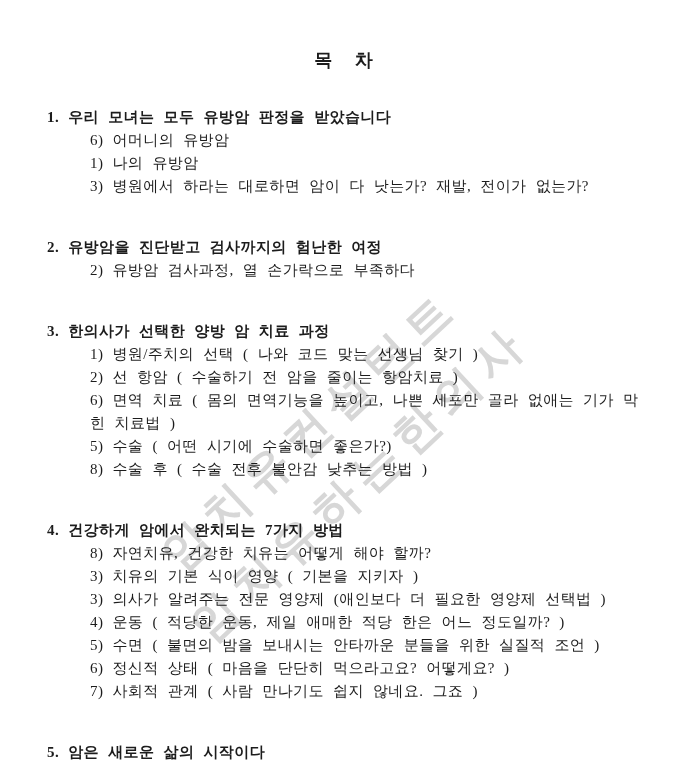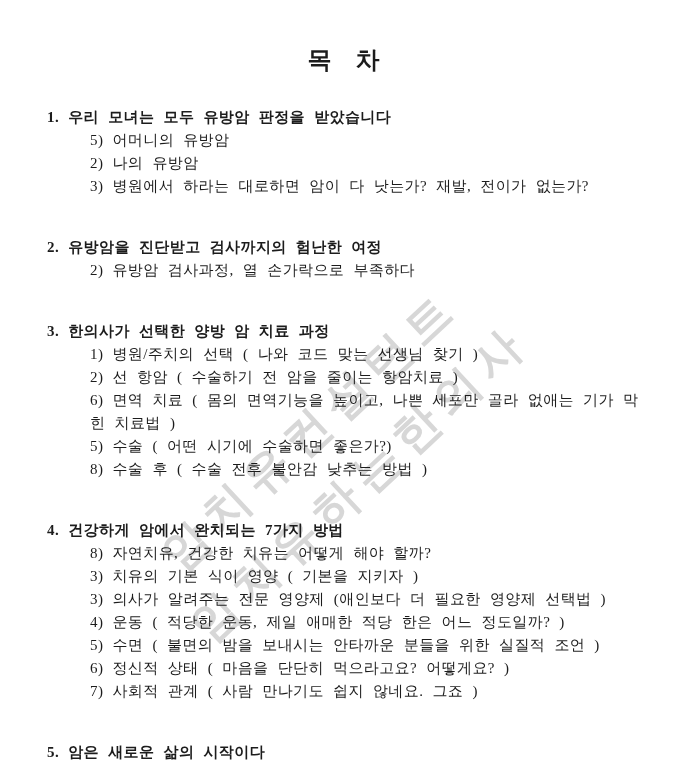--- a/index.html
+++ b/index.html
@@ -36,21 +36,21 @@
     pointer-events: none;
   }
   .content {
     position: relative;
     z-index: 1;
     padding: 48px 40px 0 47px;
   }
   .title {
     margin: 0 0 34px 0;
     text-align: center;
-    font-size: 24px;
+    font-size: 18px;
     font-weight: bold;
     letter-spacing: 9px;
     line-height: 24px;
   }
   .toc-section { margin: 0; }
   .toc-section + .toc-section { margin-top: 38px; }
   .heading {
     margin: 0;
     font-size: 15px;
     font-weight: bold;
@@ -81,22 +81,22 @@
     <div class="wm-line">암치유컨설턴트</div>
     <div class="wm-line">암치유하는한의사</div>
   </div>
 
   <div class="content">
     <h1 class="title">목  차</h1>
     <div id="sections">
   <section class="toc-section">
     <h2 class="heading">1. 우리 모녀는 모두 유방암 판정을 받았습니다</h2>
     <ul class="items">
-            <li>5) 어머니의 유방암</li>
-            <li>2) 나의 유방암</li>
+            <li>6) 어머니의 유방암</li>
+            <li>1) 나의 유방암</li>
             <li>3) 병원에서 하라는 대로하면 암이 다 낫는가? 재발, 전이가 없는가?</li>
           </ul>
   </section>
 
   <section class="toc-section">
     <h2 class="heading">2. 유방암을 진단받고 검사까지의 험난한 여정</h2>
     <ul class="items">
             <li>2) 유방암 검사과정, 열 손가락으로 부족하다</li>
           </ul>
   </section>

